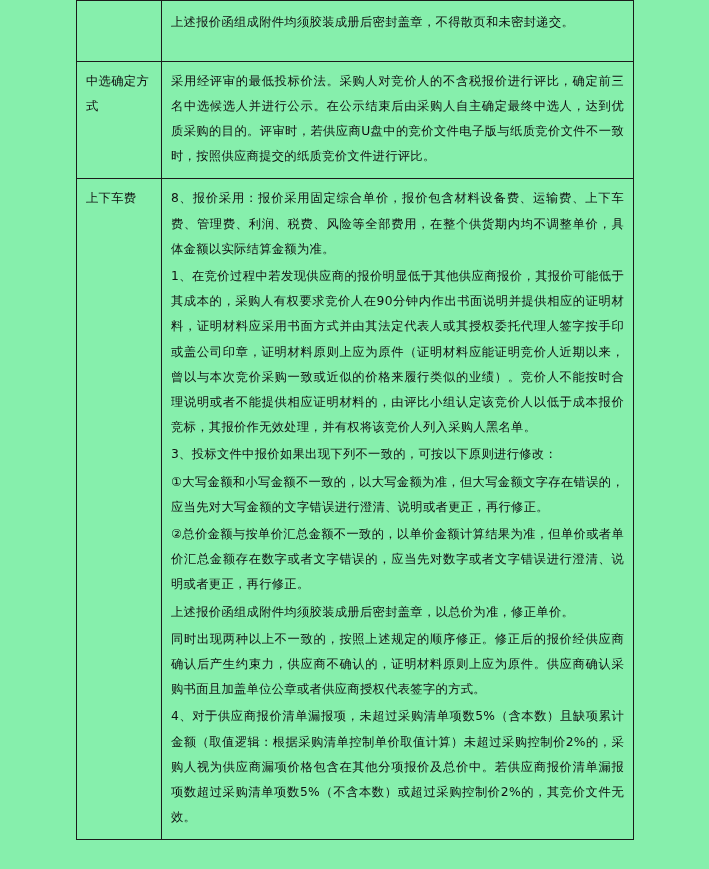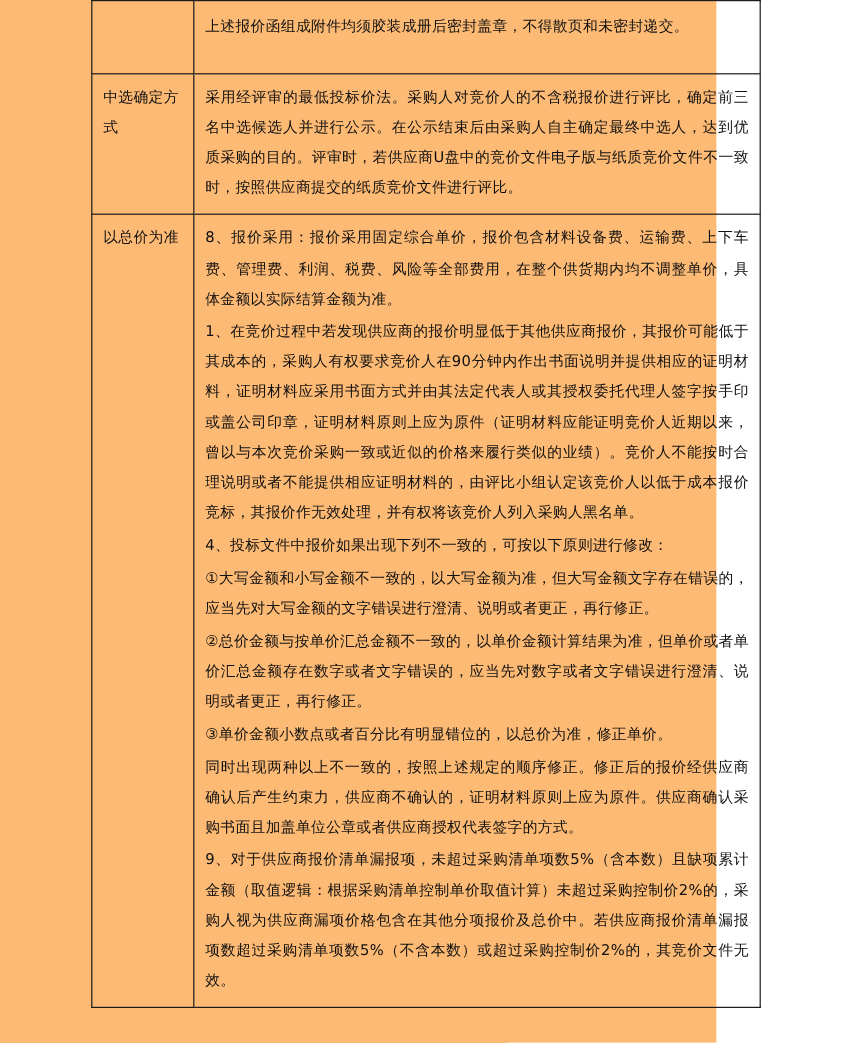--- a/index.html
+++ b/index.html
@@ -11,23 +11,23 @@
     width: 709px;
     height: 869px;
     font-family: "DejaVu Sans", sans-serif;
     color: #111;
     position: relative;
     overflow: hidden;
   }
   .page {
     position: absolute;
     left: 0; top: 0;
-    width: 597px;
+    width: 709px;
     height: 869px;
-    background: #fdba74;
+    background: #86efac;
   }
   table.doc {
     position: absolute;
     left: 76px;
     top: 0px;
     width: 558px;
     border-collapse: collapse;
     table-layout: fixed;
   }
   table.doc td {
@@ -79,27 +79,27 @@
           <p class="indent">上述报价函组成附件均须胶装成册后密封盖章，不得散页和未密封递交。</p>
         </td>
       </tr>
       <tr>
         <td class="label">中选确定方式</td>
         <td class="body">
           <p class="indent">采用经评审的最低投标价法。采购人对竞价人的不含税报价进行评比，确定前三名中选候选人并进行公示。在公示结束后由采购人自主确定最终中选人，达到优质采购的目的。评审时，若供应商U盘中的竞价文件电子版与纸质竞价文件不一致时，按照供应商提交的纸质竞价文件进行评比。</p>
         </td>
       </tr>
       <tr>
-        <td class="label">以总价为准</td>
+        <td class="label">上下车费</td>
         <td class="body">
           <p>8、报价采用：报价采用固定综合单价，报价包含材料设备费、运输费、上下车费、管理费、利润、税费、风险等全部费用，在整个供货期内均不调整单价，具体金额以实际结算金额为准。</p>
           <p>1、在竞价过程中若发现供应商的报价明显低于其他供应商报价，其报价可能低于其成本的，采购人有权要求竞价人在90分钟内作出书面说明并提供相应的证明材料，证明材料应采用书面方式并由其法定代表人或其授权委托代理人签字按手印或盖公司印章，证明材料原则上应为原件（证明材料应能证明竞价人近期以来，曾以与本次竞价采购一致或近似的价格来履行类似的业绩）。竞价人不能按时合理说明或者不能提供相应证明材料的，由评比小组认定该竞价人以低于成本报价竞标，其报价作无效处理，并有权将该竞价人列入采购人黑名单。</p>
-          <p>4、投标文件中报价如果出现下列不一致的，可按以下原则进行修改：</p>
+          <p>3、投标文件中报价如果出现下列不一致的，可按以下原则进行修改：</p>
           <p>①大写金额和小写金额不一致的，以大写金额为准，但大写金额文字存在错误的，应当先对大写金额的文字错误进行澄清、说明或者更正，再行修正。</p>
           <p>②总价金额与按单价汇总金额不一致的，以单价金额计算结果为准，但单价或者单价汇总金额存在数字或者文字错误的，应当先对数字或者文字错误进行澄清、说明或者更正，再行修正。</p>
-          <p>③单价金额小数点或者百分比有明显错位的，以总价为准，修正单价。</p>
+          <p>上述报价函组成附件均须胶装成册后密封盖章，以总价为准，修正单价。</p>
           <p>同时出现两种以上不一致的，按照上述规定的顺序修正。修正后的报价经供应商确认后产生约束力，供应商不确认的，证明材料原则上应为原件。供应商确认采购书面且加盖单位公章或者供应商授权代表签字的方式。</p>
-          <p>9、对于供应商报价清单漏报项，未超过采购清单项数5%（含本数）且缺项累计金额（取值逻辑：根据采购清单控制单价取值计算）未超过采购控制价2%的，采购人视为供应商漏项价格包含在其他分项报价及总价中。若供应商报价清单漏报项数超过采购清单项数5%（不含本数）或超过采购控制价2%的，其竞价文件无效。</p>
+          <p>4、对于供应商报价清单漏报项，未超过采购清单项数5%（含本数）且缺项累计金额（取值逻辑：根据采购清单控制单价取值计算）未超过采购控制价2%的，采购人视为供应商漏项价格包含在其他分项报价及总价中。若供应商报价清单漏报项数超过采购清单项数5%（不含本数）或超过采购控制价2%的，其竞价文件无效。</p>
         </td>
       </tr>
     </tbody>
   </table>
 </div>
 
 </body></html>

